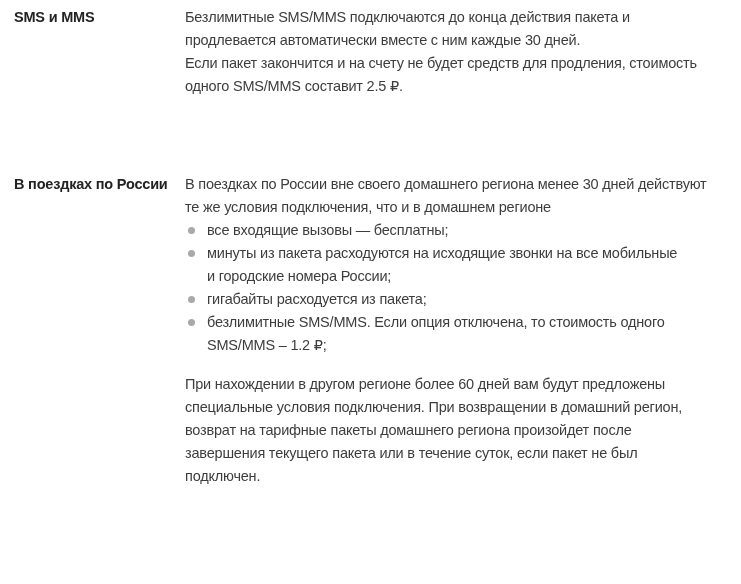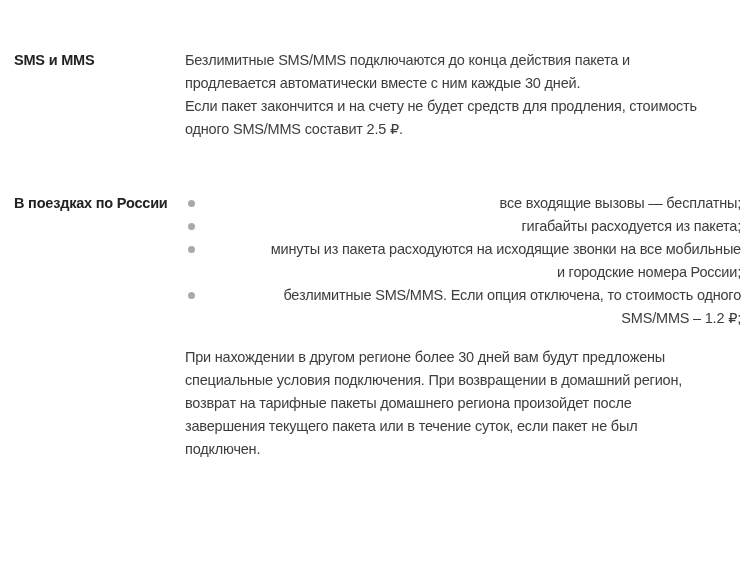--- a/index.html
+++ b/index.html
@@ -9,36 +9,35 @@
     height: 584px;
     background: #ffffff;
     overflow: hidden;
     font-family: "Liberation Sans", "DejaVu Sans", sans-serif;
     font-size: 14.5px;
     line-height: 23px;
     letter-spacing: -0.2px;
     color: #3d3d3d;
   }
   .doc { padding: 6px 0 0 14px; }
-  .row { display: flex; align-items: flex-start; margin-top: 43px; }
-  .row + .row { margin-top: 51px; }
+  .row { display: flex; align-items: flex-start; }
+  .row + .row { margin-top: 75px; }
   .col-label {
     flex: 0 0 171px;
     font-weight: 700;
     color: #222222;
   }
   .col-content { flex: 1 1 auto; max-width: 556px; }
   .col-content p { margin: 0; white-space: pre-line; }
   .col-content p + p { margin-top: 23px; }
   ul.bullets { list-style: none; margin: 0; padding: 0; }
   ul.bullets li {
     position: relative;
     padding-left: 22px;
     white-space: pre-line;
-    text-align: right;
   }
   ul.bullets li::before {
     content: "";
     position: absolute;
     left: 3px;
     top: 8px;
     width: 7px;
     height: 7px;
     border-radius: 50%;
     background: #a9a9a9;
@@ -56,29 +55,31 @@
       <p>Безлимитные SMS/MMS подключаются до конца действия пакета и
 продлевается автоматически вместе с ним каждые 30 дней.
 Если пакет закончится и на счету не будет средств для продления, стоимость
 одного SMS/MMS составит 2.5 ₽.</p>
     </div>
   </section>
 
   <section class="row">
     <div class="col-label">В поездках по России</div>
     <div class="col-content">
+      <p>В поездках по России вне своего домашнего региона менее 30 дней действуют
+те же условия подключения, что и в домашнем регионе</p>
       <ul class="bullets">
         <li>все входящие вызовы — бесплатны;</li>
-        <li>гигабайты расходуется из пакета;</li>
         <li>минуты из пакета расходуются на исходящие звонки на все мобильные
 и городские номера России;</li>
+        <li>гигабайты расходуется из пакета;</li>
         <li>безлимитные SMS/MMS. Если опция отключена, то стоимость одного
 SMS/MMS – 1.2 ₽;</li>
       </ul>
-      <p class="outro">При нахождении в другом регионе более 30 дней вам будут предложены
+      <p class="outro">При нахождении в другом регионе более 60 дней вам будут предложены
 специальные условия подключения. При возвращении в домашний регион,
 возврат на тарифные пакеты домашнего региона произойдет после
 завершения текущего пакета или в течение суток, если пакет не был
 подключен.</p>
     </div>
   </section>
 
 </div>
 
 </body></html>

